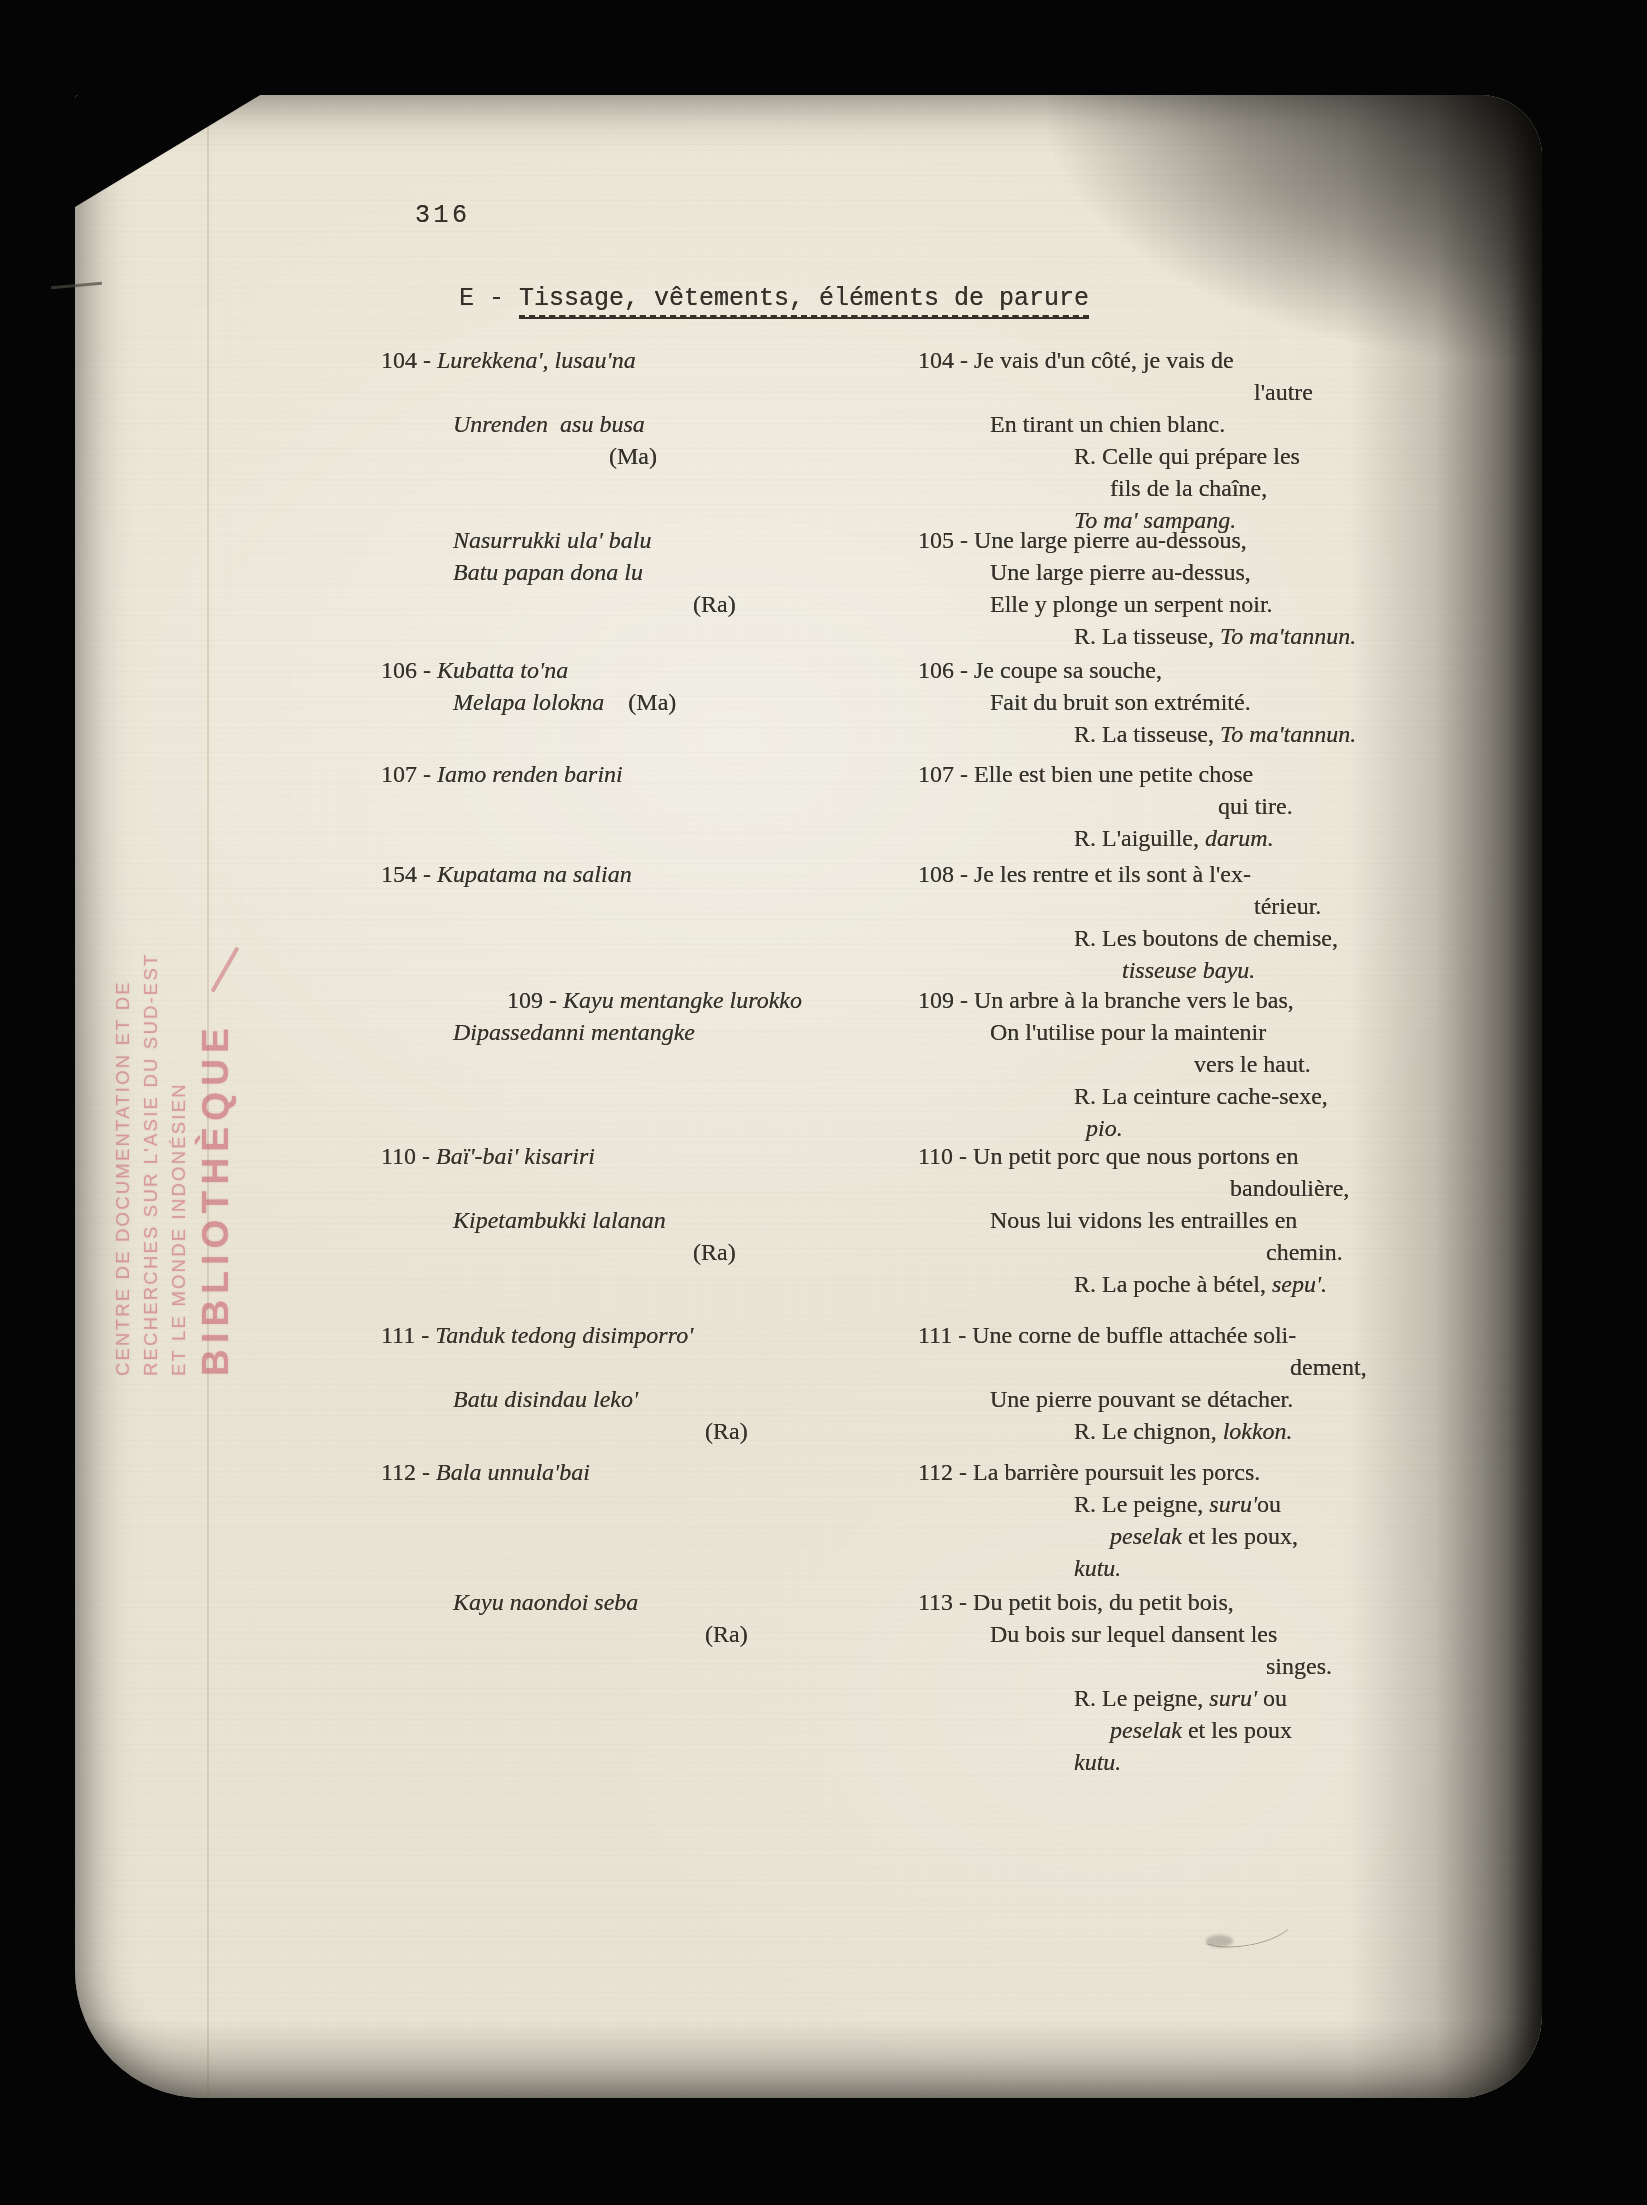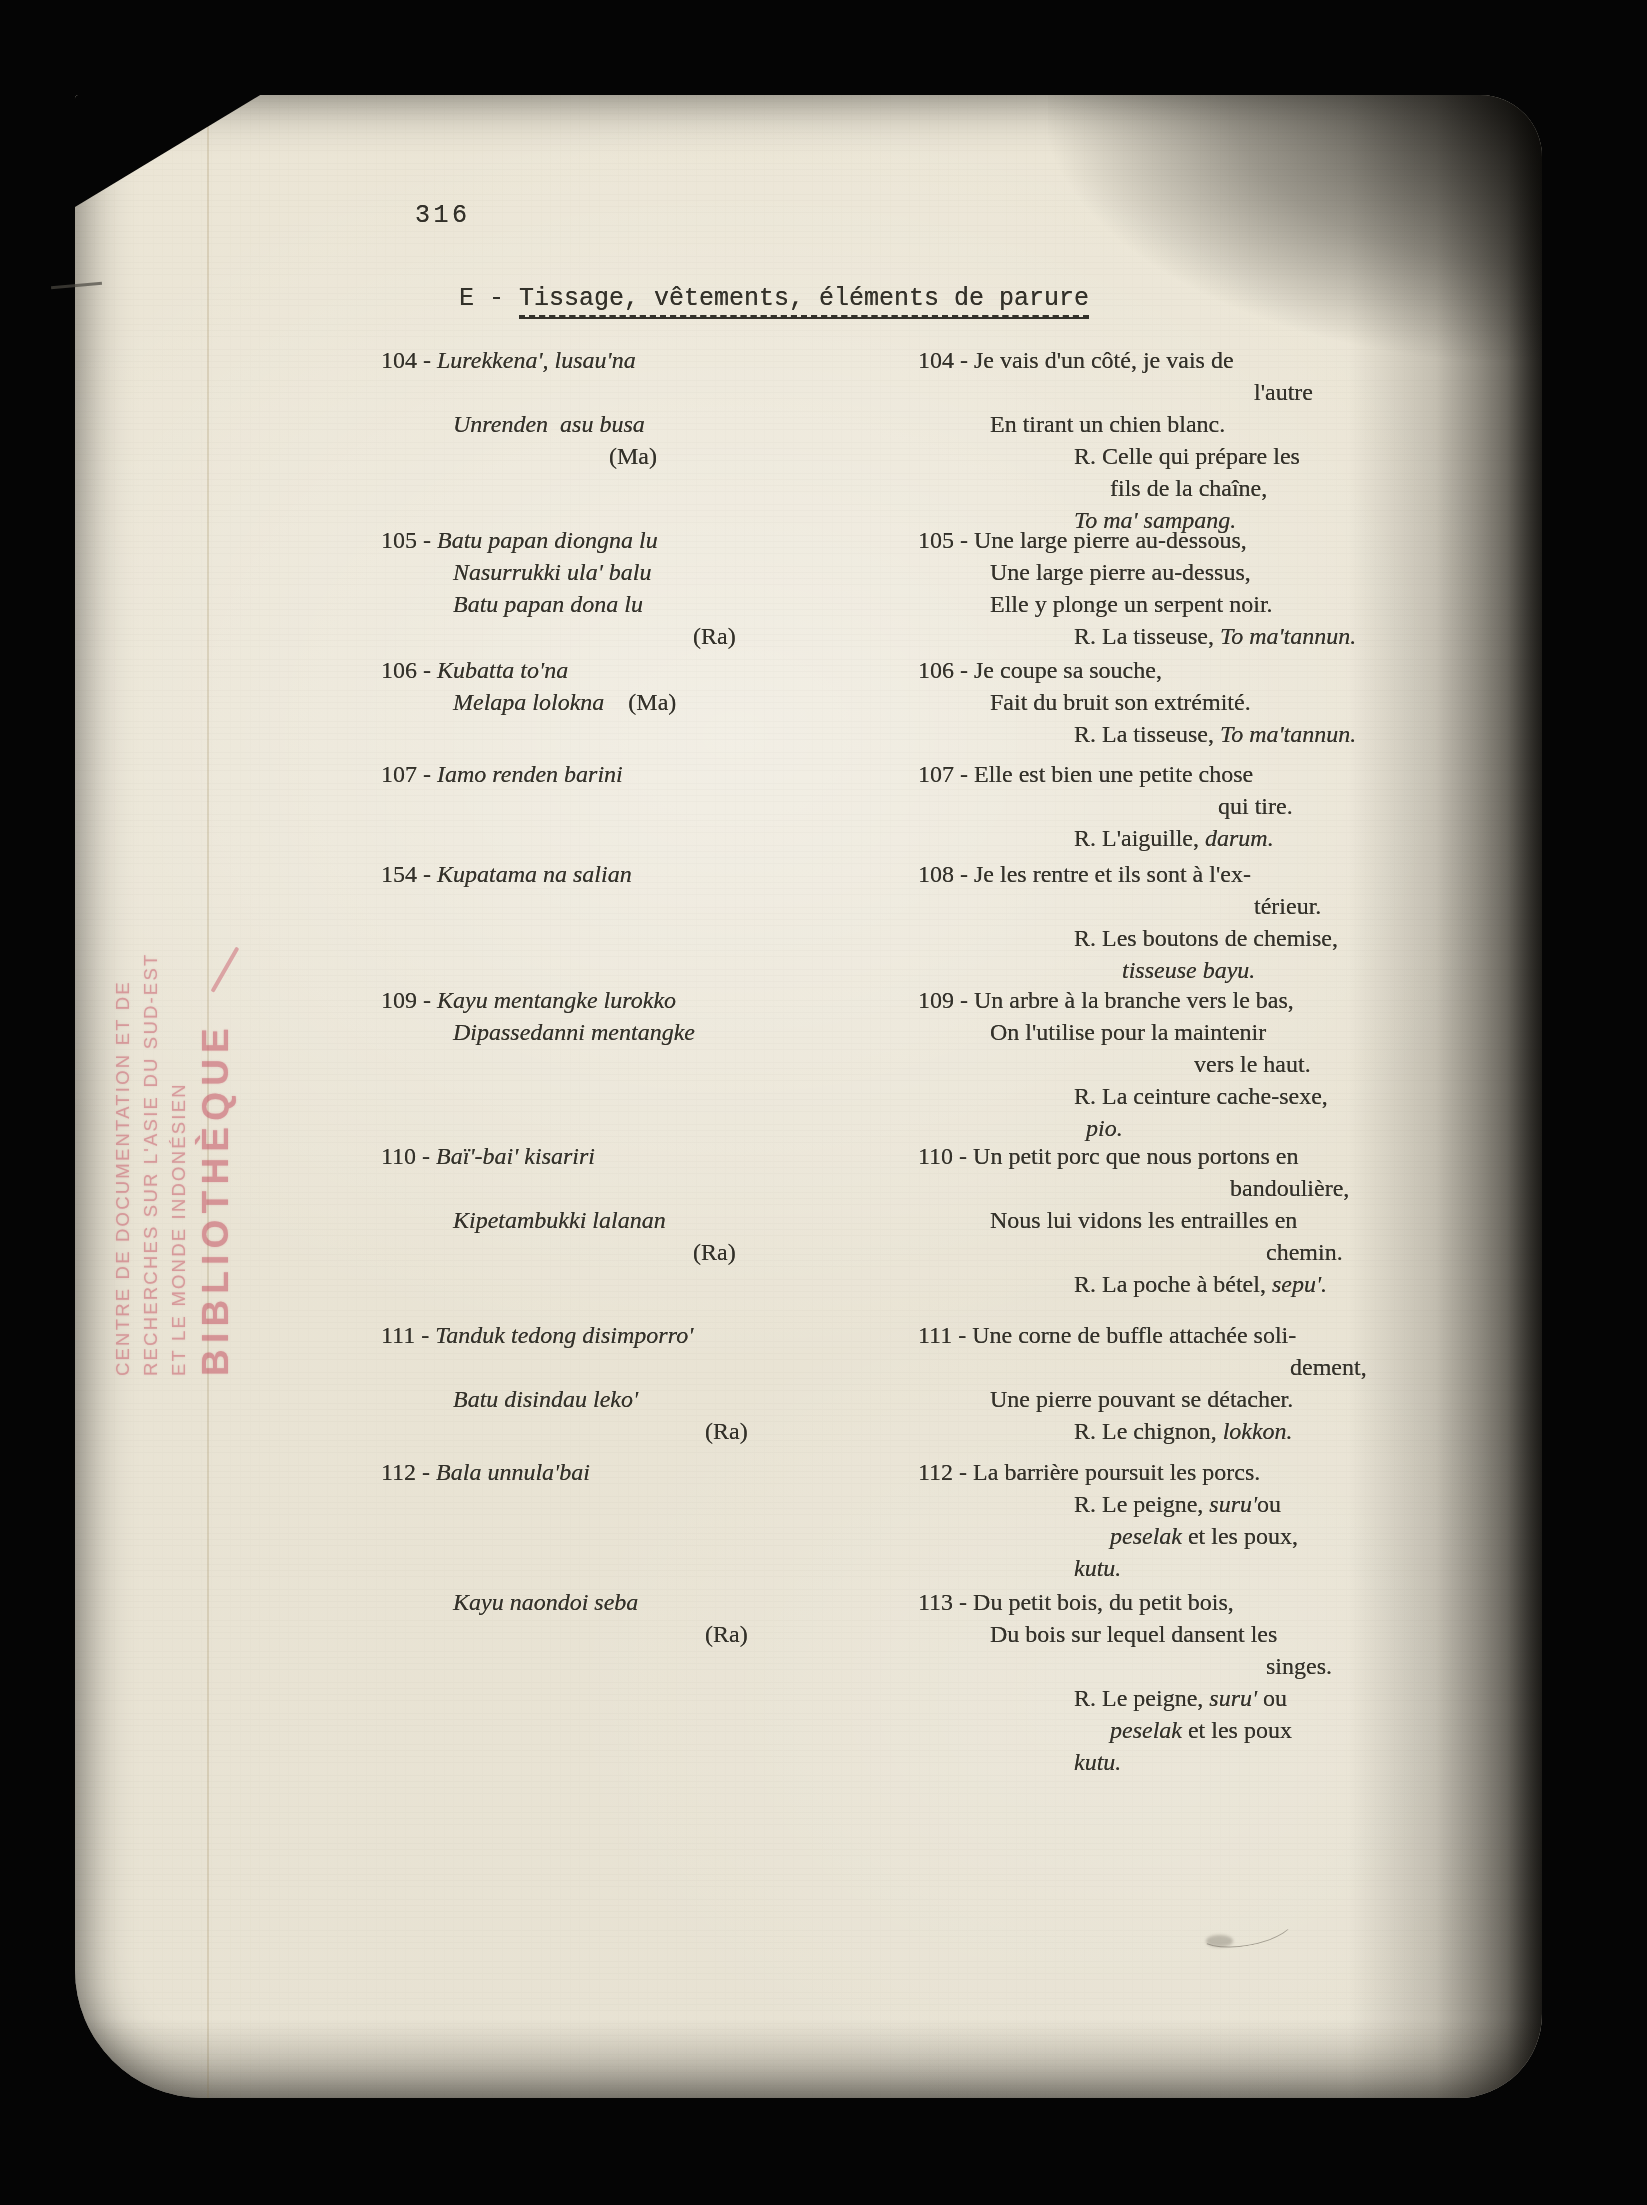--- a/index.html
+++ b/index.html
@@ -100,21 +100,20 @@
             <div class="line" style="margin-left: 0ch;"><span>104 - Je vais d'un côté, je vais de</span></div>
             <div class="line" style="margin-left: 28ch;"><span>l'autre</span></div>
             <div class="line" style="margin-left: 6ch;"><span>En tirant un chien blanc.</span></div>
             <div class="line" style="margin-left: 13ch;"><span>R. Celle qui prépare les</span></div>
             <div class="line" style="margin-left: 16ch;"><span>fils de la chaîne,</span></div>
             <div class="line" style="margin-left: 13ch;"><span class="it">To ma' sampang.</span></div>
           </div>
         </div>
         <div class="entry" style="top: 429px;">
           <div class="col col-left">
-            <div class="line" style="margin-left: 0ch;"><span>105 - </span><span class="it">Batu papan diongna lu</span></div>
             <div class="line" style="margin-left: 6ch;"><span class="it">Nasurrukki ula' balu</span></div>
             <div class="line" style="margin-left: 6ch;"><span class="it">Batu papan dona lu</span></div>
             <div class="line" style="margin-left: 26ch;"><span>(Ra)</span></div>
           </div>
           <div class="col col-right">
             <div class="line" style="margin-left: 0ch;"><span>105 - Une large pierre au-dessous,</span></div>
             <div class="line" style="margin-left: 6ch;"><span>Une large pierre au-dessus,</span></div>
             <div class="line" style="margin-left: 6ch;"><span>Elle y plonge un serpent noir.</span></div>
             <div class="line" style="margin-left: 13ch;"><span>R. La tisseuse, </span><span class="it">To ma'tannun.</span></div>
           </div>
@@ -146,21 +145,21 @@
           </div>
           <div class="col col-right">
             <div class="line" style="margin-left: 0ch;"><span>108 - Je les rentre et ils sont à l'ex-</span></div>
             <div class="line" style="margin-left: 28ch;"><span>térieur.</span></div>
             <div class="line" style="margin-left: 13ch;"><span>R. Les boutons de chemise,</span></div>
             <div class="line" style="margin-left: 17ch;"><span class="it">tisseuse bayu.</span></div>
           </div>
         </div>
         <div class="entry" style="top: 889px;">
           <div class="col col-left">
-            <div class="line" style="margin-left: 0ch;"><span>109 - </span><span class="it">Kayu mentangke lurokko</span></div>
+            <div class="line" style="margin-left: 0ch; text-align: center;"><span>109 - </span><span class="it">Kayu mentangke lurokko</span></div>
             <div class="line" style="margin-left: 6ch;"><span class="it">Dipassedanni mentangke</span></div>
           </div>
           <div class="col col-right">
             <div class="line" style="margin-left: 0ch;"><span>109 - Un arbre à la branche vers le bas,</span></div>
             <div class="line" style="margin-left: 6ch;"><span>On l'utilise pour la maintenir</span></div>
             <div class="line" style="margin-left: 23ch;"><span>vers le haut.</span></div>
             <div class="line" style="margin-left: 13ch;"><span>R. La ceinture cache-sexe,</span></div>
             <div class="line" style="margin-left: 14ch;"><span class="it">pio.</span></div>
           </div>
         </div>

